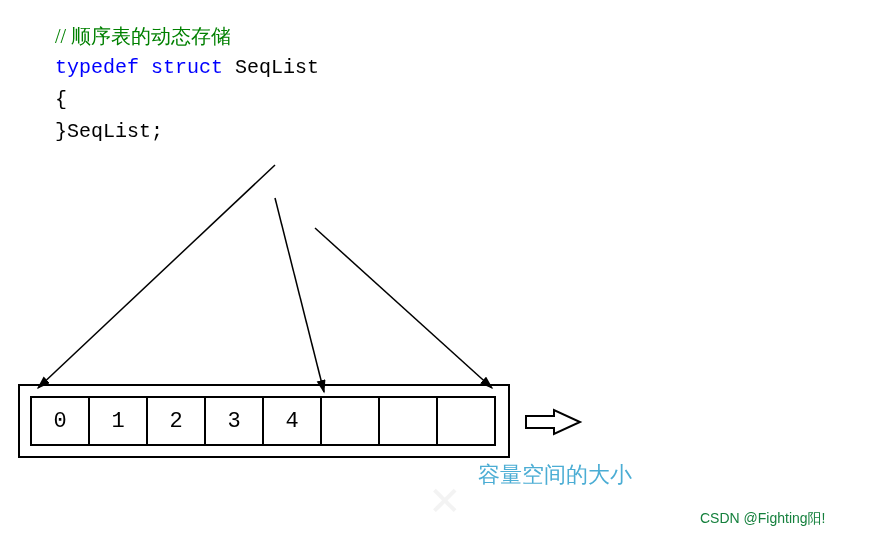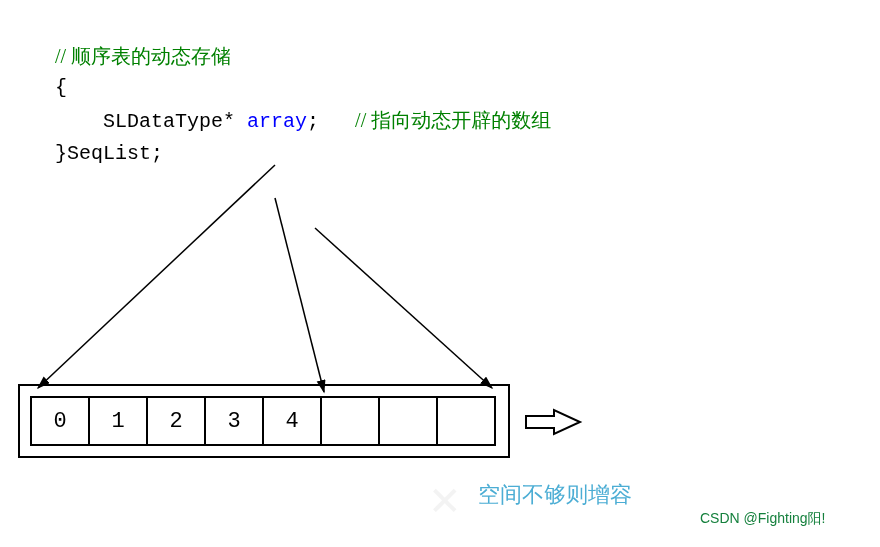--- a/index.html
+++ b/index.html
@@ -16,21 +16,21 @@
   .code-area {
     position: absolute;
     top: 20px;
     left: 55px;
     line-height: 32px;
   }
   .line { white-space: pre; }
   .comment { color: #008000; }
   .keyword { color: #0000ff; }
   .plain { color: #000000; }
-  .chinese { font-family: "SimSun", serif; margin-top: 20px; }
+  .chinese { font-family: "SimSun", serif; }
 
   .array-box {
     position: absolute;
     top: 396px;
     left: 30px;
     display: flex;
   }
   .cell {
     width: 60px;
     height: 50px;
@@ -94,22 +94,22 @@
     position: absolute;
     top: 406px;
     left: 524px;
   }
 </style>
 </head>
 <body>
 
 <div class="code-area">
   <div class="line comment chinese">// 顺序表的动态存储</div>
+  <div class="line"><span class="keyword">typedef</span><span class="plain"> </span><span class="keyword">struct</span><span class="plain"> </span><span class="plain">SeqList</span></div>
   <div class="line plain">{</div>
-  <div class="line"><span class="plain">    </span><span class="plain">SLDataType* </span><span class="keyword">array</span><span class="plain">;</span><span class="plain">   </span><span class="comment chinese">// 指向动态开辟的数组</span></div>
   <div class="line plain">}SeqList;</div>
 </div>
 
 <div class="outer-box"></div>
 
 <div class="array-box">
   <div class="cell">0</div>
   <div class="cell">1</div>
   <div class="cell">2</div>
   <div class="cell">3</div>
@@ -130,16 +130,16 @@
     </marker>
   </defs>
 
   <line x1="275" y1="165" x2="38" y2="388" stroke="#000" stroke-width="1.5" marker-end="url(#ah)"></line>
 
   <line x1="275" y1="198" x2="324" y2="392" stroke="#000" stroke-width="1.5" marker-end="url(#ah)"></line>
 
   <line x1="315" y1="228" x2="492" y2="388" stroke="#000" stroke-width="1.5" marker-end="url(#ah)"></line>
 </svg>
 
-<div class="caption chinese">空间不够则增容</div>
+<div class="caption chinese">容量空间的大小</div>
 
 <div class="watermark-x">✕</div>
 <div class="csdn">CSDN @Fighting阳!</div>
 
 </body></html>

